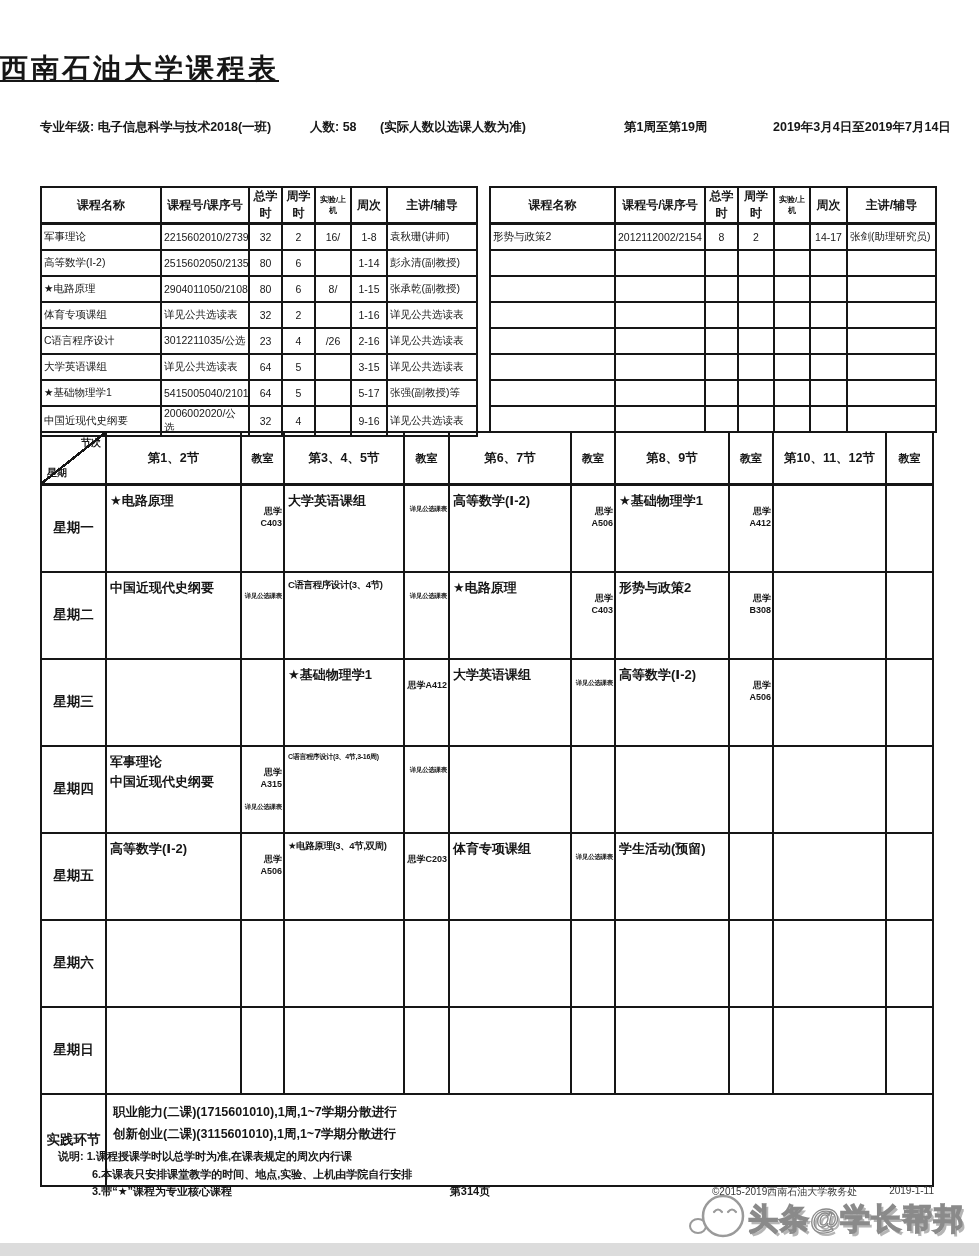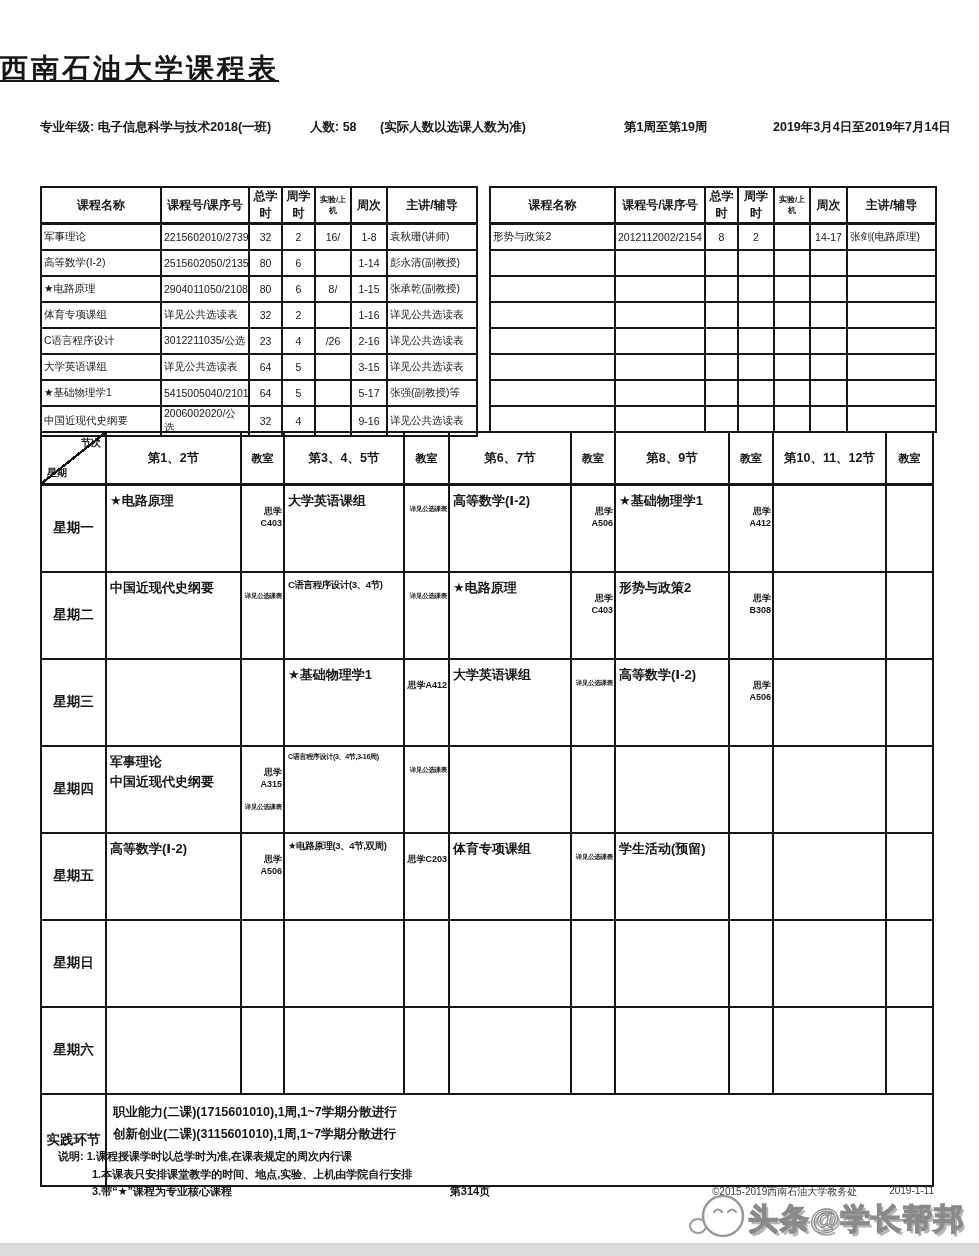--- a/index.html
+++ b/index.html
@@ -188,21 +188,21 @@
   </tr>
     </thead>
   <tbody>
     <tr>
         <td class="l">形势与政策2</td>
         <td class="l">2012112002/2154</td>
         <td class="c">8</td>
         <td class="c">2</td>
         <td class="c"></td>
         <td class="c">14-17</td>
-        <td class="l">张剑(电路原理)</td>
+        <td class="l">张剑(助理研究员)</td>
       </tr>
     <tr>
         <td class="l"></td>
         <td class="l"></td>
         <td class="c"></td>
         <td class="c"></td>
         <td class="c"></td>
         <td class="c"></td>
         <td class="l"></td>
       </tr>
@@ -359,34 +359,34 @@
       <td class="crs c-sm">★电路原理(3、4节,双周)</td>
       <td class="rm">思学C203</td>
       <td class="crs">体育专项课组</td>
       <td class="rm tiny">详见公选课表</td>
       <td class="crs">学生活动(预留)</td>
       <td class="rm"></td>
       <td class="crs"></td>
       <td class="rm"></td>
     </tr>
     <tr class="day">
+      <td class="dl">星期六</td>
+      <td class="crs"></td>
+      <td class="rm"></td>
+      <td class="crs"></td>
+      <td class="rm"></td>
+      <td class="crs"></td>
+      <td class="rm"></td>
+      <td class="crs"></td>
+      <td class="rm"></td>
+      <td class="crs"></td>
+      <td class="rm"></td>
+    </tr>
+    <tr class="day">
       <td class="dl">星期日</td>
-      <td class="crs"></td>
-      <td class="rm"></td>
-      <td class="crs"></td>
-      <td class="rm"></td>
-      <td class="crs"></td>
-      <td class="rm"></td>
-      <td class="crs"></td>
-      <td class="rm"></td>
-      <td class="crs"></td>
-      <td class="rm"></td>
-    </tr>
-    <tr class="day">
-      <td class="dl">星期六</td>
       <td class="crs"></td>
       <td class="rm"></td>
       <td class="crs"></td>
       <td class="rm"></td>
       <td class="crs"></td>
       <td class="rm"></td>
       <td class="crs"></td>
       <td class="rm"></td>
       <td class="crs"></td>
       <td class="rm"></td>
@@ -396,21 +396,21 @@
       <td class="pr" colspan="10">
         <div>职业能力(二课)(1715601010),1周,1~7学期分散进行</div>
         <div>创新创业(二课)(3115601010),1周,1~7学期分散进行</div>
       </td>
     </tr>
   </tbody>
 </table>
 
 <div class="abs notes">
   <div>说明: 1.课程授课学时以总学时为准,在课表规定的周次内行课</div>
-  <div class="ind">1.本课表只安排课堂教学的时间、地点,实验、上机由学院自行安排</div>
+  <div class="ind">6.本课表只安排课堂教学的时间、地点,实验、上机由学院自行安排</div>
   <div class="ind">3.带“★”课程为专业核心课程</div>
 </div>
 
 <div class="abs pageno">第314页</div>
 
 <div class="abs copyright">
   <span>©2015-2019西南石油大学教务处</span>
   <span>2019-1-11</span>
 </div>
 

